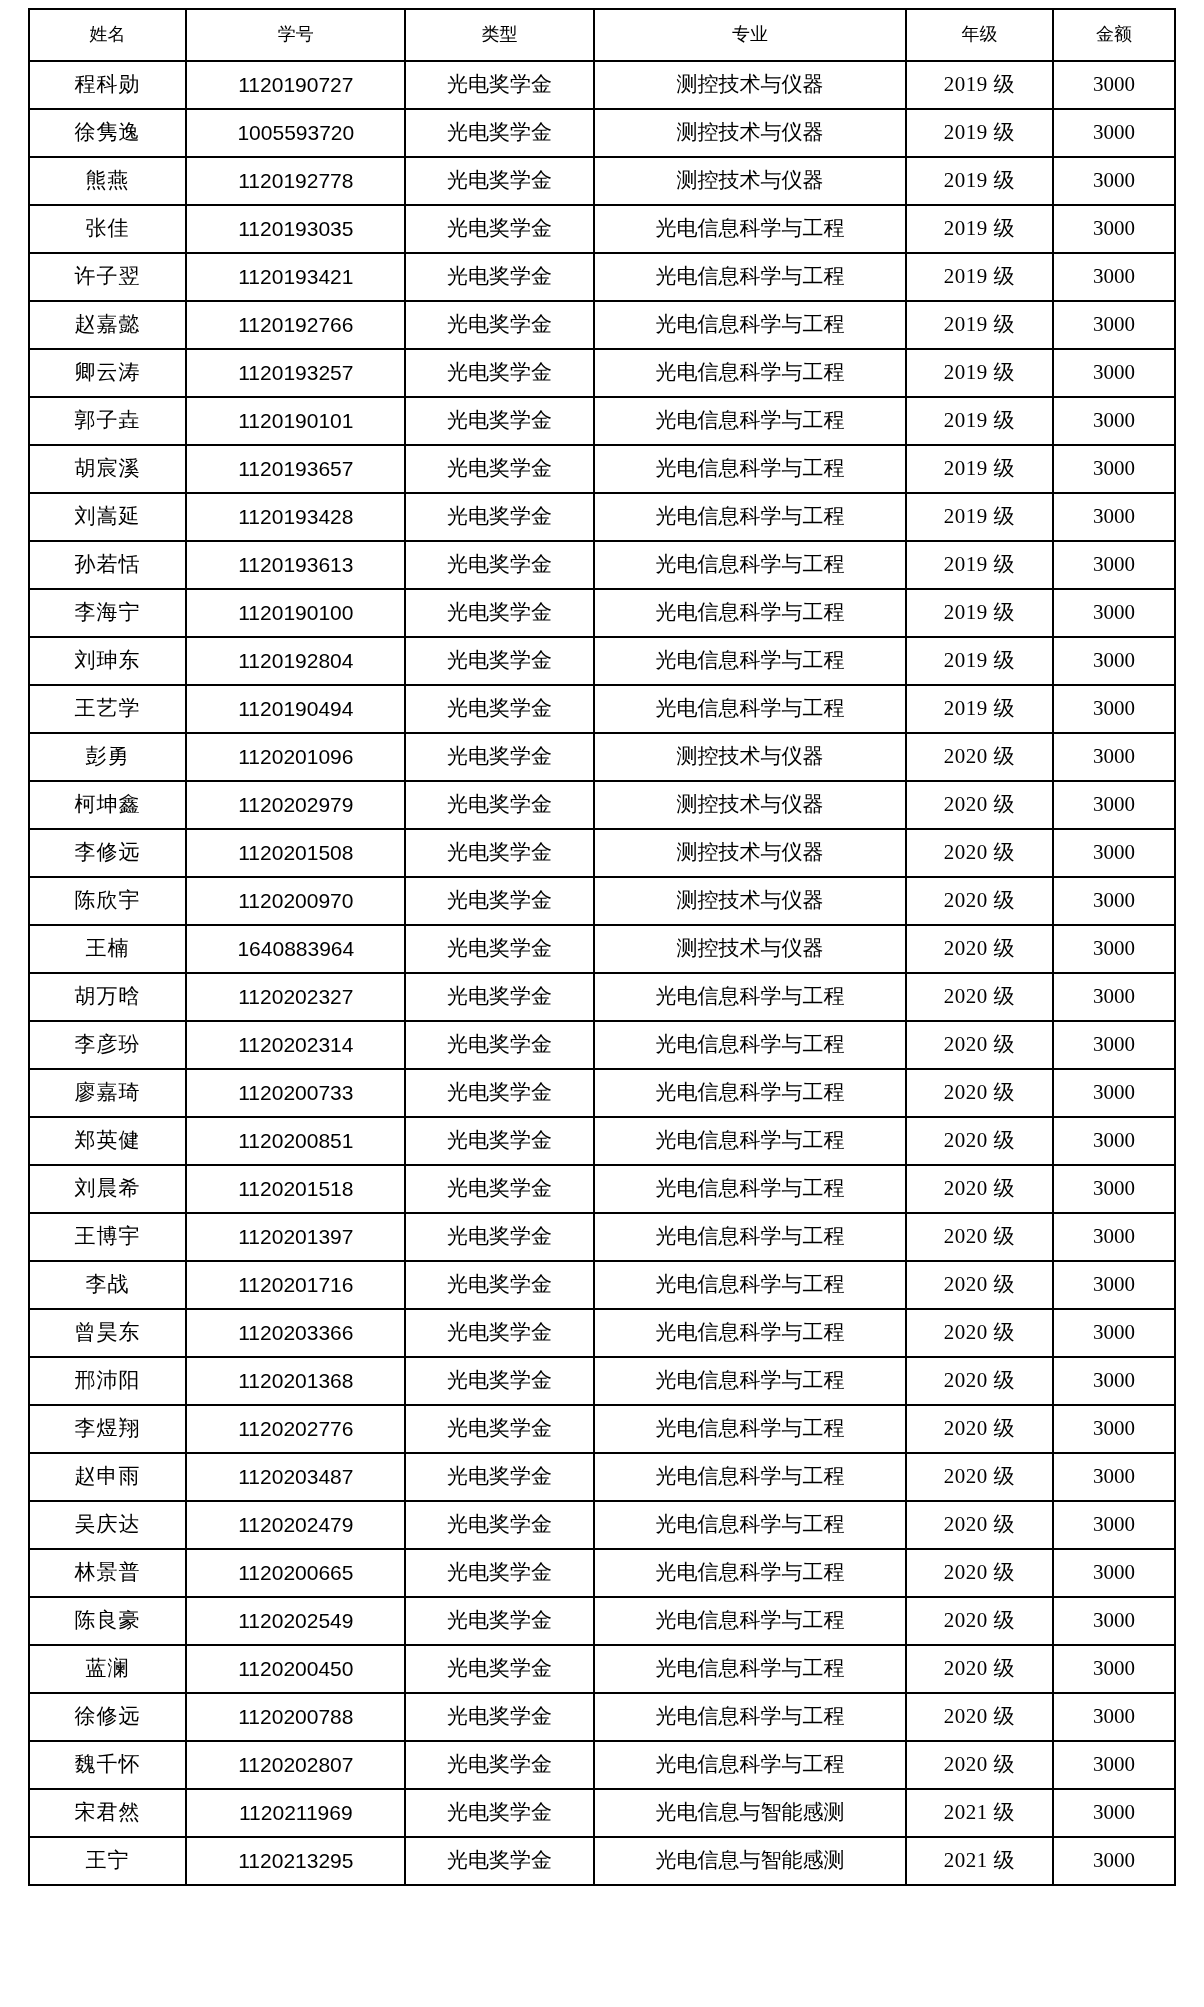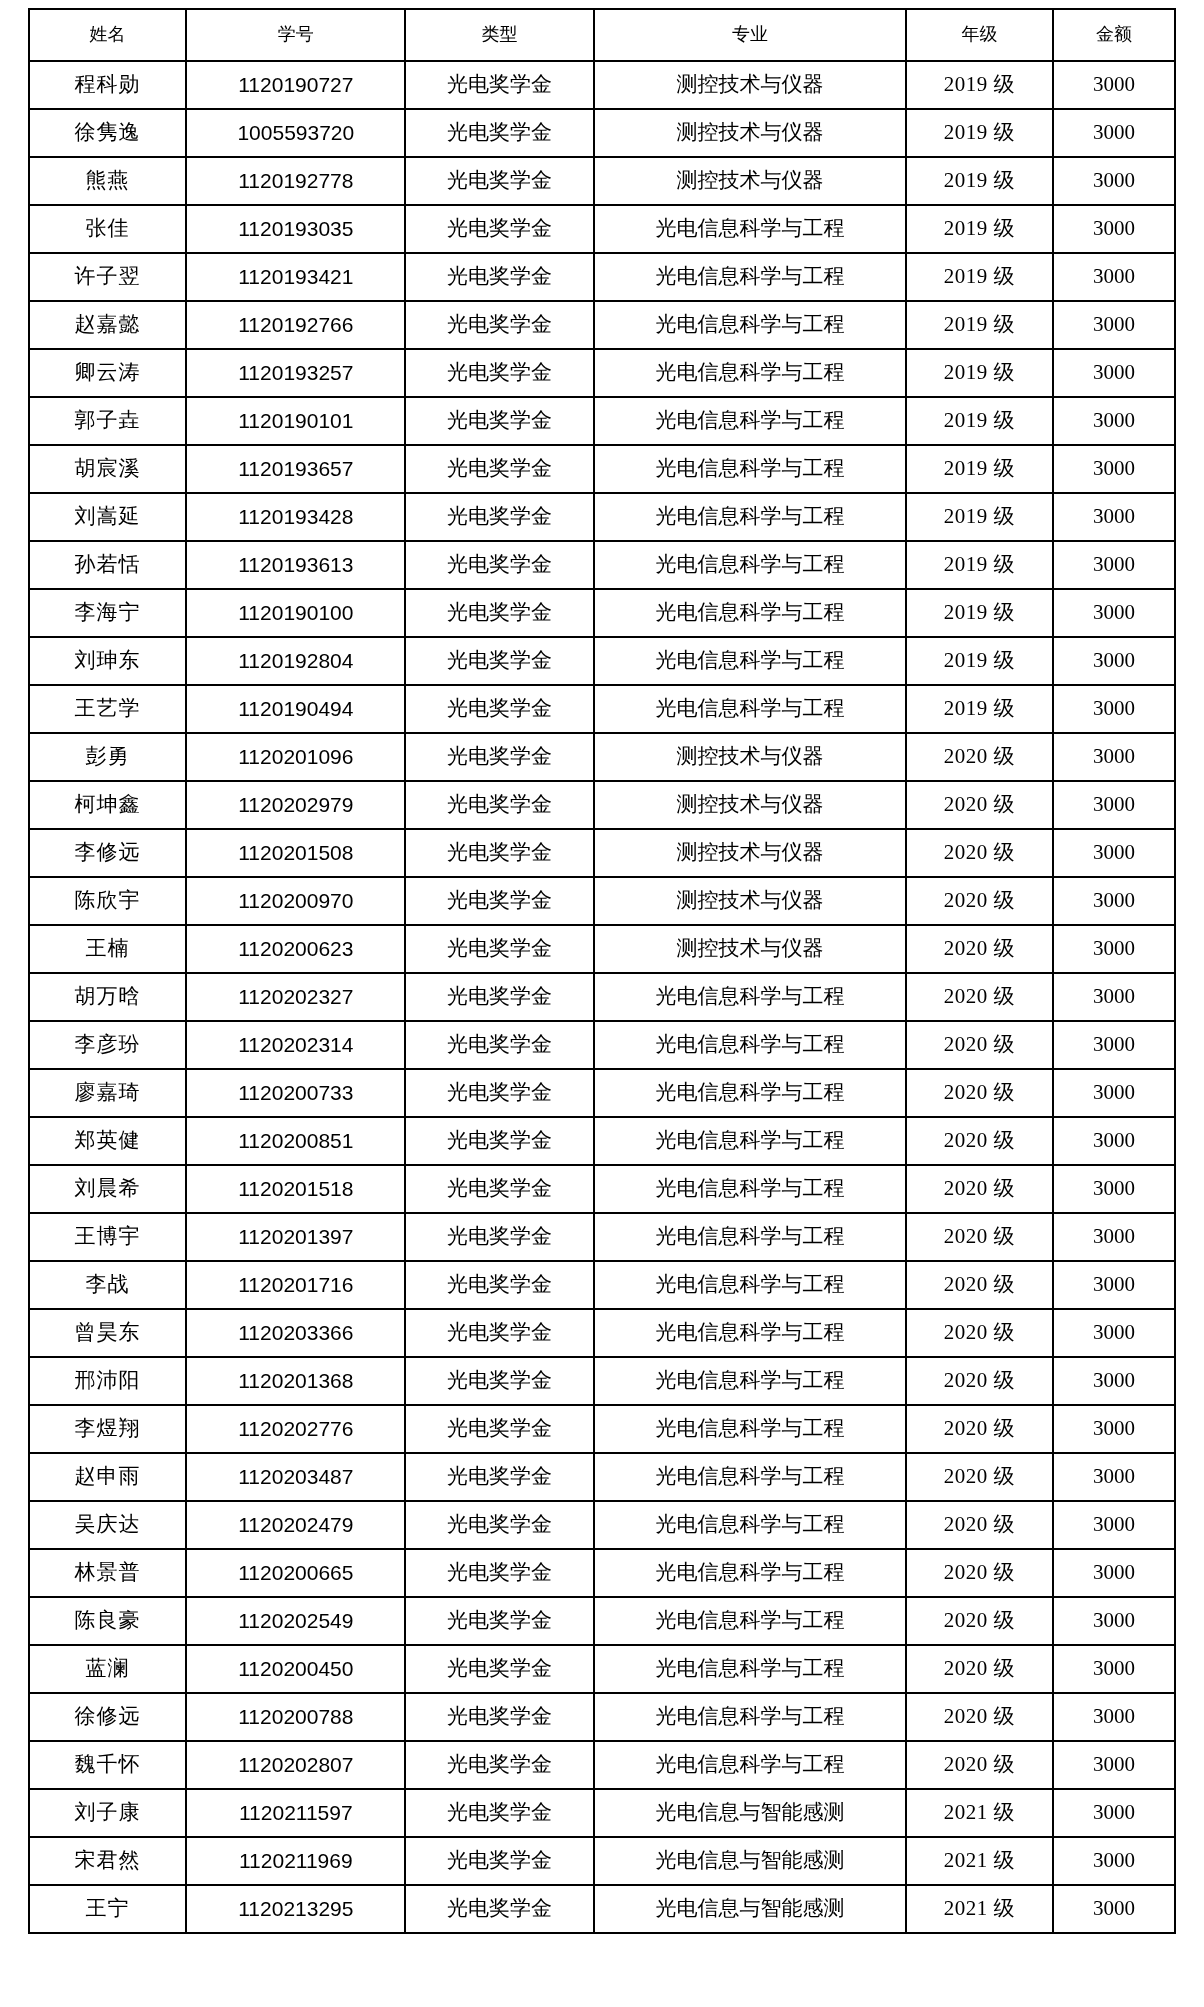--- a/index.html
+++ b/index.html
@@ -214,21 +214,21 @@
         <tr>
           <td class="name-cell">陈欣宇</td>
           <td class="id-cell">1120200970</td>
           <td class="type-cell">光电奖学金</td>
           <td class="major-cell">测控技术与仪器</td>
           <td class="grade-cell">2020 级</td>
           <td class="amount-cell">3000</td>
         </tr>
         <tr>
           <td class="name-cell">王楠</td>
-          <td class="id-cell">1120200623</td>
+          <td class="id-cell">1640883964</td>
           <td class="type-cell">光电奖学金</td>
           <td class="major-cell">测控技术与仪器</td>
           <td class="grade-cell">2020 级</td>
           <td class="amount-cell">3000</td>
         </tr>
         <tr>
           <td class="name-cell">胡万晗</td>
           <td class="id-cell">1120202327</td>
           <td class="type-cell">光电奖学金</td>
           <td class="major-cell">光电信息科学与工程</td>
@@ -354,28 +354,20 @@
           <td class="major-cell">光电信息科学与工程</td>
           <td class="grade-cell">2020 级</td>
           <td class="amount-cell">3000</td>
         </tr>
         <tr>
           <td class="name-cell">魏千怀</td>
           <td class="id-cell">1120202807</td>
           <td class="type-cell">光电奖学金</td>
           <td class="major-cell">光电信息科学与工程</td>
           <td class="grade-cell">2020 级</td>
-          <td class="amount-cell">3000</td>
-        </tr>
-        <tr>
-          <td class="name-cell">刘子康</td>
-          <td class="id-cell">1120211597</td>
-          <td class="type-cell">光电奖学金</td>
-          <td class="major-cell">光电信息与智能感测</td>
-          <td class="grade-cell">2021 级</td>
           <td class="amount-cell">3000</td>
         </tr>
         <tr>
           <td class="name-cell">宋君然</td>
           <td class="id-cell">1120211969</td>
           <td class="type-cell">光电奖学金</td>
           <td class="major-cell">光电信息与智能感测</td>
           <td class="grade-cell">2021 级</td>
           <td class="amount-cell">3000</td>
         </tr>

